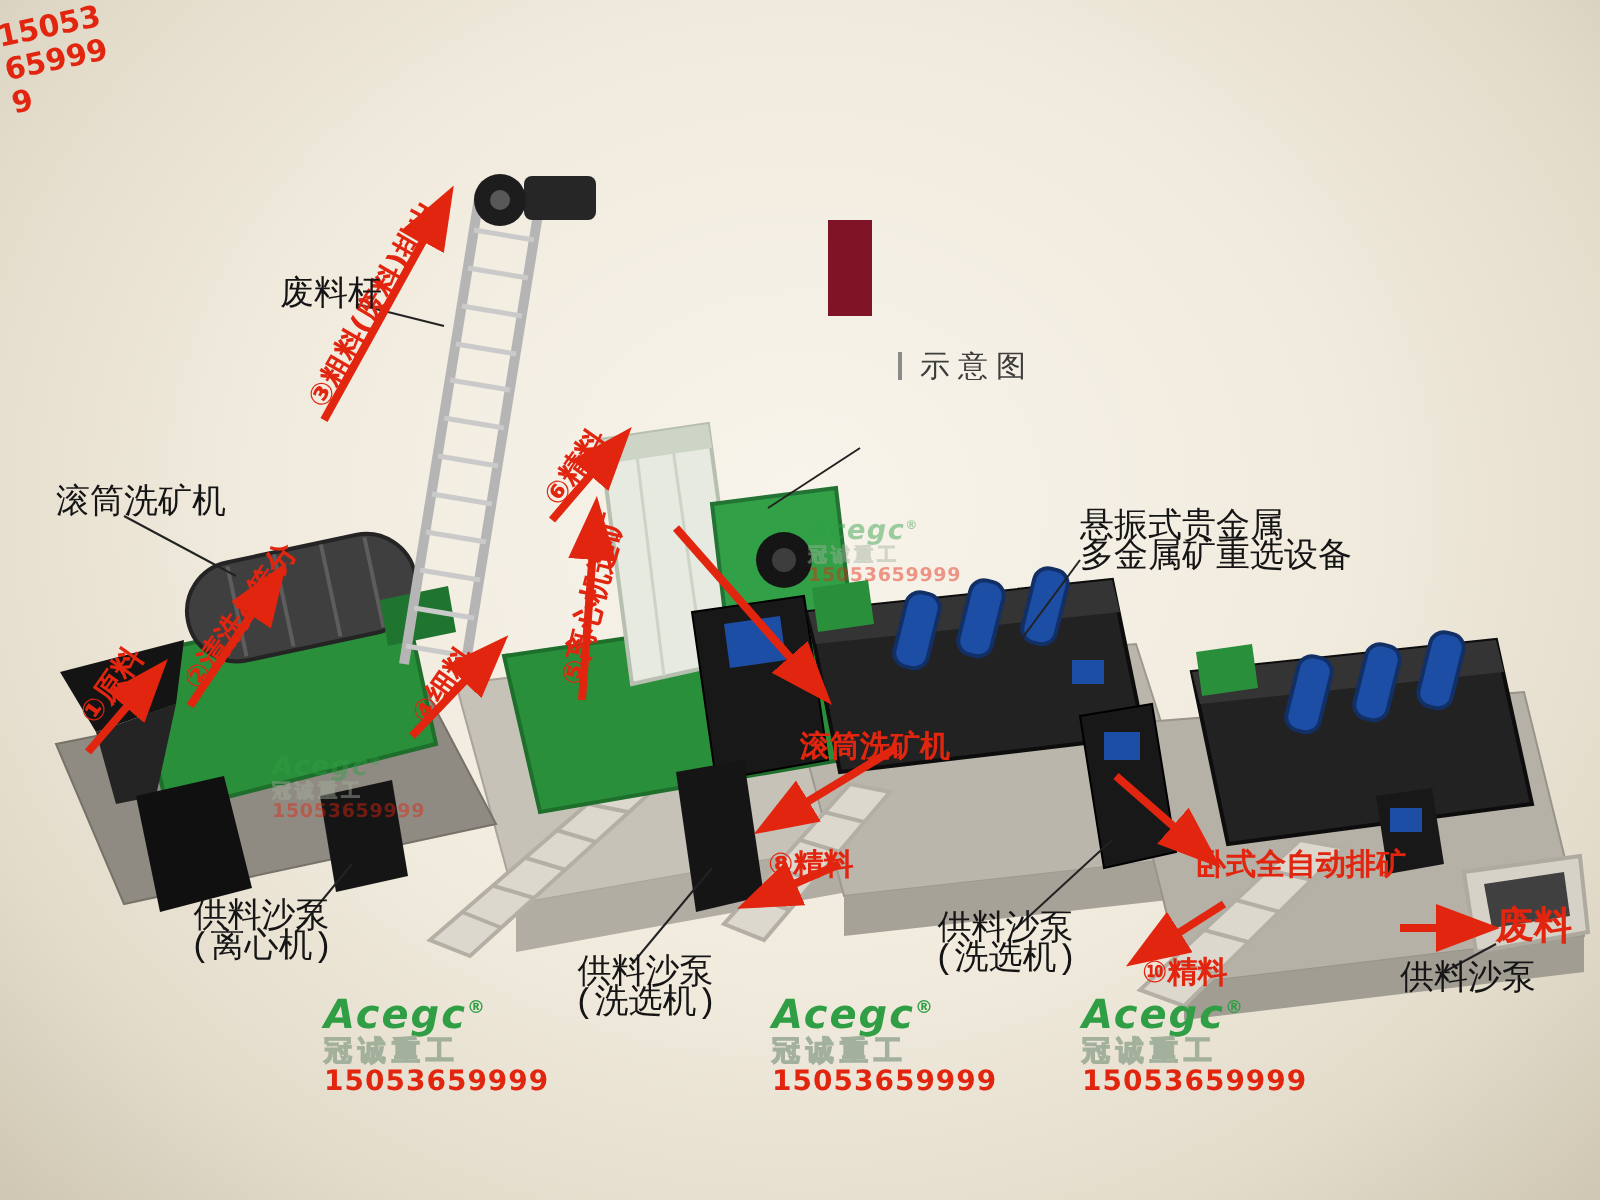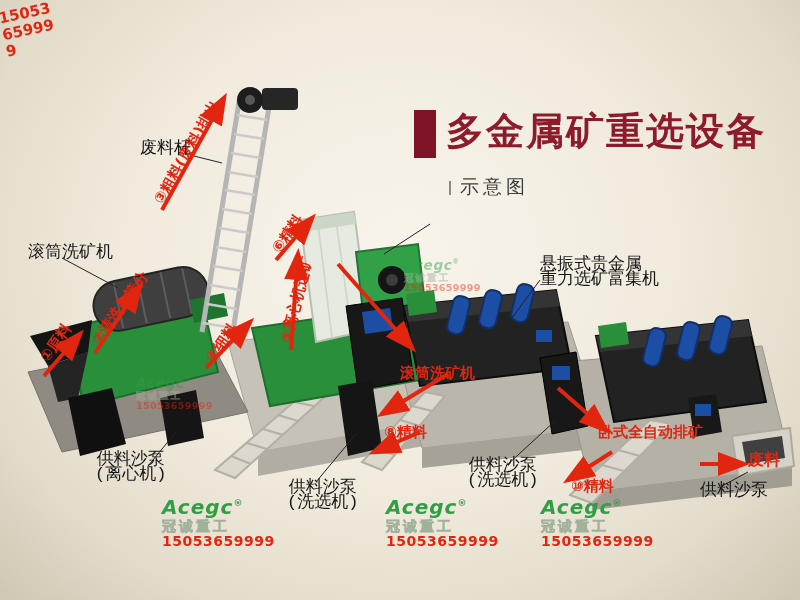--- a/index.html
+++ b/index.html
@@ -6,26 +6,26 @@
   .stage{
     position:relative;width:800px;height:600px;overflow:hidden;
     font-family:"DejaVu Sans",sans-serif;
     background:radial-gradient(ellipse at 50% 42%, #f8f4eb 0%, #f1ebde 48%, #e3dccb 78%, #cfc7b3 100%);
   }
   svg.scene{position:absolute;left:0;top:0;}
   
   .title-square{position:absolute;left:414px;top:110px;width:22px;height:48px;background:#7e1426;}
   h1.title{position:absolute;left:446px;top:106px;margin:0;font-size:38px;font-weight:900;
     color:#8e1b2c;letter-spacing:2px;white-space:nowrap;}
-  .subtitle{position:absolute;left:449px;top:174px;font-size:19px;color:#3d3d3d;letter-spacing:4px;}
+  .subtitle{position:absolute;left:449px;top:174px;font-size:15px;color:#3d3d3d;letter-spacing:4px;}
   .sub-bar{display:inline-block;width:2px;height:14px;background:#8a8a8a;margin-right:9px;vertical-align:-2px;}
   
   .lbl-red{position:absolute;color:#e2250f;font-weight:700;font-size:15px;white-space:nowrap;
     transform-origin:0 0;}
-  .lbl-red.big{font-size:16px;}
+  .lbl-red.big{font-size:19px;}
   
   .lbl-black{position:absolute;color:#151515;font-size:17px;line-height:15px;white-space:nowrap;font-family:Liberation Mono, monospace;}
   .lbl-black span{display:block;}
   
   .wm{position:absolute;line-height:1.08;white-space:nowrap;transform-origin:0 0;}
   .wm .brand{color:#2f9e44;font-style:italic;font-weight:800;font-size:20px;letter-spacing:1px;}
   .wm .brand sup{font-size:9px;}
   .wm .co{color:#d3d9cd;-webkit-text-stroke:0.6px #a3b09c;font-size:14px;font-weight:700;letter-spacing:3px;}
   .wm .ph{color:#e2250f;font-weight:700;font-size:14px;letter-spacing:0.5px;}
   .wm.faint{opacity:.45;transform:scale(.68);}
@@ -180,21 +180,20 @@
       <line x1="338" y1="264" x2="412" y2="348"></line>
       <line x1="448" y1="374" x2="382" y2="414"></line>
       <line x1="420" y1="432" x2="374" y2="452"></line>
       <line x1="558" y1="388" x2="606" y2="430"></line>
       <line x1="612" y1="452" x2="568" y2="480"></line>
       <line x1="700" y1="464" x2="744" y2="464"></line>
     </g>
   </svg>
 
   <div class="title-square"></div>
-  <h1 class="title">多金属矿重选设备</h1>
   <div class="subtitle">
     <span class="sub-bar"></span><span>示意图</span>
   </div>
 
   <div class="lbl-red" style="left:36px;top:355px;transform:rotate(-55deg)">①原料</div>
   <div class="lbl-red" style="left:88px;top:338px;transform:rotate(-55deg)">②清洗&amp;筛分</div>
   <div class="lbl-red" style="left:150px;top:198px;transform:rotate(-60deg)">③粗料(废料)排出</div>
   <div class="lbl-red" style="left:202px;top:355px;transform:rotate(-55deg)">④细料</div>
   <div class="lbl-red" style="left:277px;top:340px;transform:rotate(-76deg)">⑤离心机选矿</div>
   <div class="lbl-red" style="left:268px;top:246px;transform:rotate(-55deg)">⑥精料</div>
@@ -205,21 +204,21 @@
   <div class="lbl-red big" style="left:748px;top:450px">废料</div>
 
   <div class="lbl-black" style="left:140px;top:141px">
     <span>废料杆</span>
   </div>
   <div class="lbl-black" style="left:28px;top:245px">
     <span>滚筒洗矿机</span>
   </div>
   <div class="lbl-black" style="left:540px;top:257px">
     <span>悬振式贵金属</span>
-    <span>重力选矿富集机</span>
+    <span>多金属矿重选设备</span>
   </div>
   <div class="lbl-black" style="left:95px;top:452px;text-align:center">
     <span>供料沙泵</span>
     <span>(离心机)</span>
   </div>
   <div class="lbl-black" style="left:287px;top:480px;text-align:center">
     <span>供料沙泵</span>
     <span>(洗选机)</span>
   </div>
   <div class="lbl-black" style="left:467px;top:458px;text-align:center">

